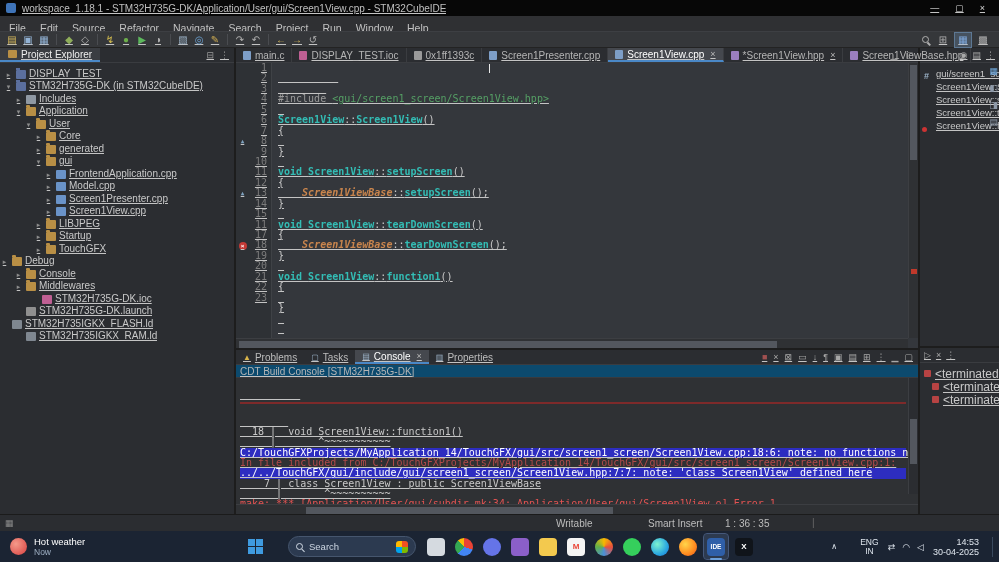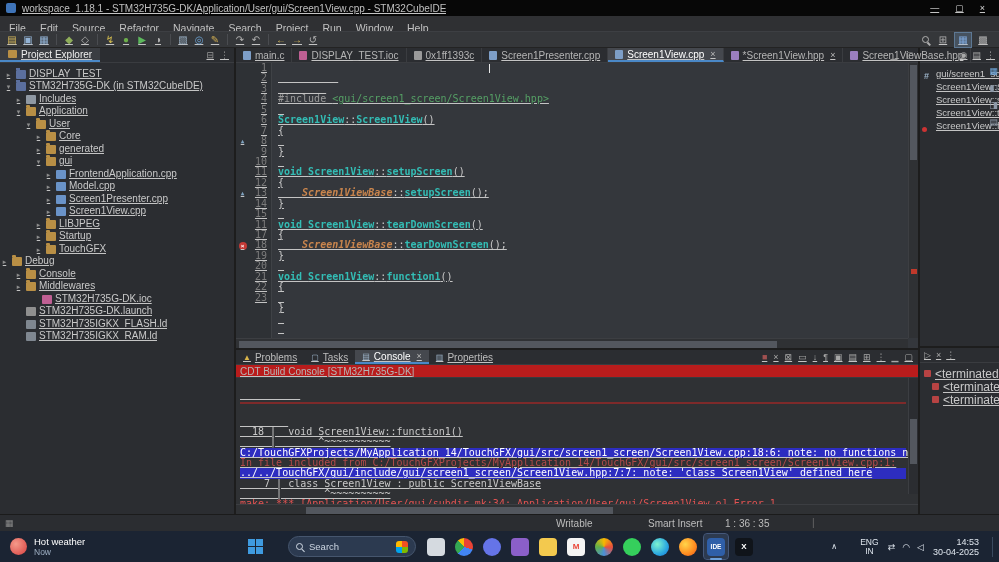--- a/index.html
+++ b/index.html
@@ -94,21 +94,21 @@
 
   
   .console { height:166px; flex:0 0 auto; display:flex; flex-direction:column; background:#2f3134; border-top:2px solid #1d1d1d; }
   .console-tabs { height:15px; display:flex; align-items:stretch; font-size:10px; color:#bdbdbd; background:#2b2d31;
                   border-bottom:1px solid #3a3c40; flex:0 0 auto; }
   .ctab { display:flex; align-items:center; gap:4px; padding:0 7px; white-space:nowrap; }
   .ctab.active { background:#45484e; color:#fff; border-bottom:2px solid #4a88c7; }
   .ctab-icon { font-size:8px; }
   .console-tabs-right { margin-left:auto; display:flex; align-items:center; gap:6px; padding-right:5px; color:#a8a8a8; font-size:9px; }
   .console-sub { height:13px; font-size:10px; color:#b5b5b5; padding-left:4px; display:flex; align-items:center;
-                 background:#b91c1c; border-bottom:1px solid #393b3f; flex:0 0 auto; }
+                 background:#0c4a6e; border-bottom:1px solid #393b3f; flex:0 0 auto; }
   .console-out { flex:1 1 auto; font-family:"DejaVu Sans Mono", monospace; font-size:10px; line-height:10.3px;
                  padding:2px 12px 0 4px; white-space:pre; overflow:hidden; position:relative; }
   .redline { height:2px; background:#7e2a2a; margin:1px 0 3px 0; }
   .cline { height:10.3px; }
   .c-plain { color:#c8c8c8; }
   .c-sel { background:#2d2dc0; color:#fff; }
   .c-errdark { color:#b34a4a; }
   .c-err { color:#e25352; }
   .co-vscroll { position:absolute; right:0; top:0; bottom:10px; width:10px; background:#2b2d31; border-left:1px solid #3c3e42; }
   .co-vthumb { position:absolute; top:35%; left:1px; width:7px; height:45px; background:#53575e; }
@@ -350,21 +350,21 @@
           <div class="trow" style="padding-left: 30px;">
             <span class="tarrow"></span>
             <span class="ti ti-ioc"></span>
             <span class="tlabel">STM32H735G-DK.ioc</span>
           </div>
           <div class="trow" style="padding-left: 14px;">
             <span class="tarrow"></span>
             <span class="ti ti-launch"></span>
             <span class="tlabel">STM32H735G-DK.launch</span>
           </div>
-          <div class="trow" style="padding-left: 14px;">
+          <div class="trow" style="">
             <span class="tarrow"></span>
             <span class="ti ti-ld"></span>
             <span class="tlabel">STM32H735IGKX_FLASH.ld</span>
           </div>
           <div class="trow" style="padding-left: 14px;">
             <span class="tarrow"></span>
             <span class="ti ti-ld"></span>
             <span class="tlabel">STM32H735IGKX_RAM.ld</span>
           </div>
         </div>

